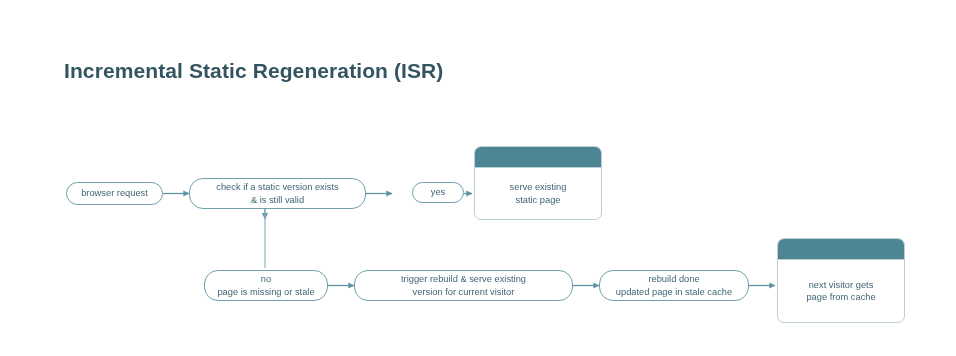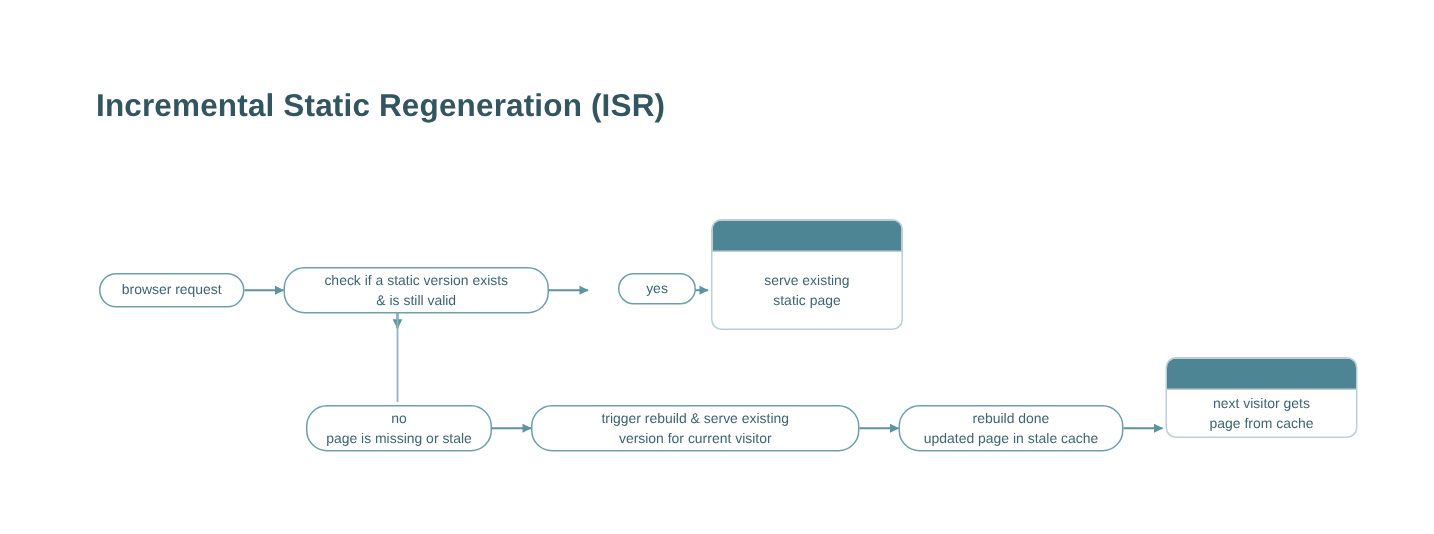--- a/index.html
+++ b/index.html
@@ -170,21 +170,21 @@
   <div class="pill" style="left:204px; top:270px; width:124px; height:31px;">
     <span class="txt">no
 page is missing or stale</span>
   </div>
 
   <div class="pill" style="left:599px; top:270px; width:150px; height:31px;">
     <span class="txt">rebuild done
 updated page in stale cache</span>
   </div>
 
-  <div class="card" style="left:777px; top:238px; width:128px; height:54px;">
+  <div class="card" style="left:777px; top:238px; width:128px; height:85px;">
     <div class="card-header"></div>
     <div class="card-body">
       <span class="txt">next visitor gets
 page from cache</span>
     </div>
   </div>
 
 </div>
 
 </body></html>

